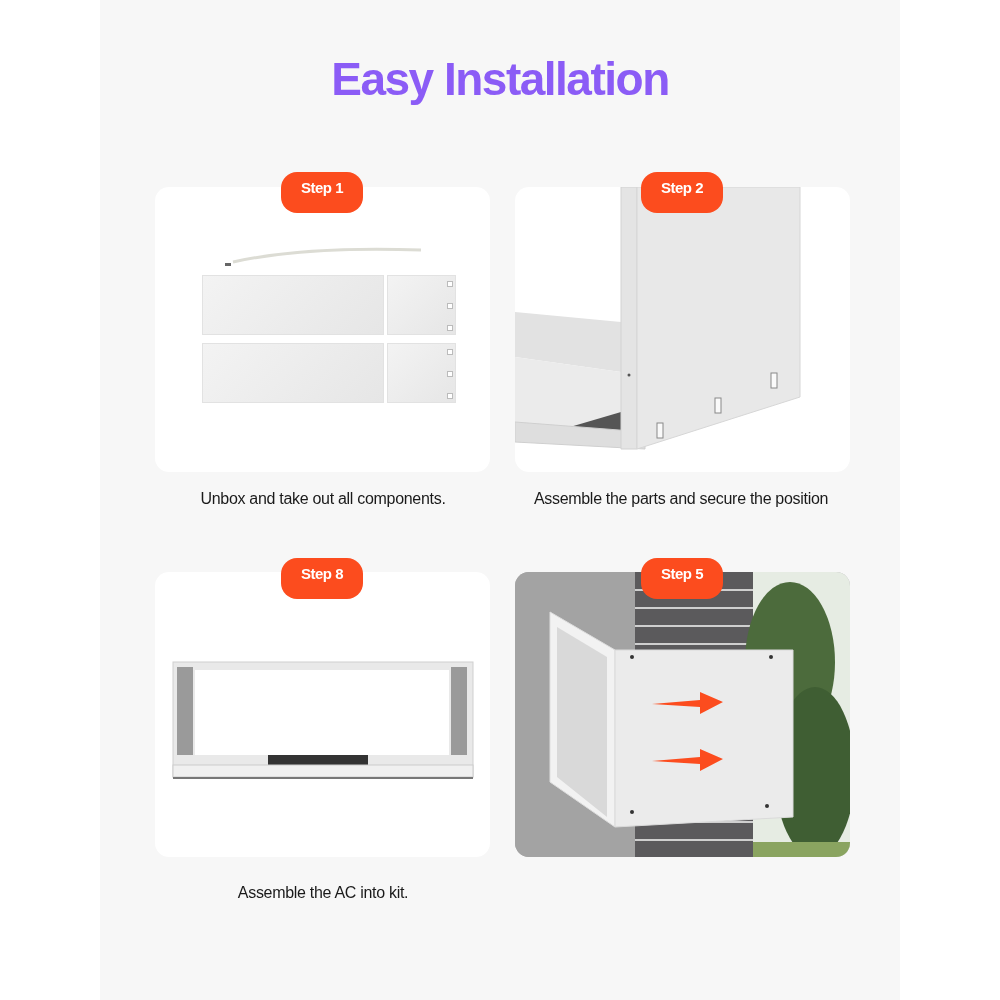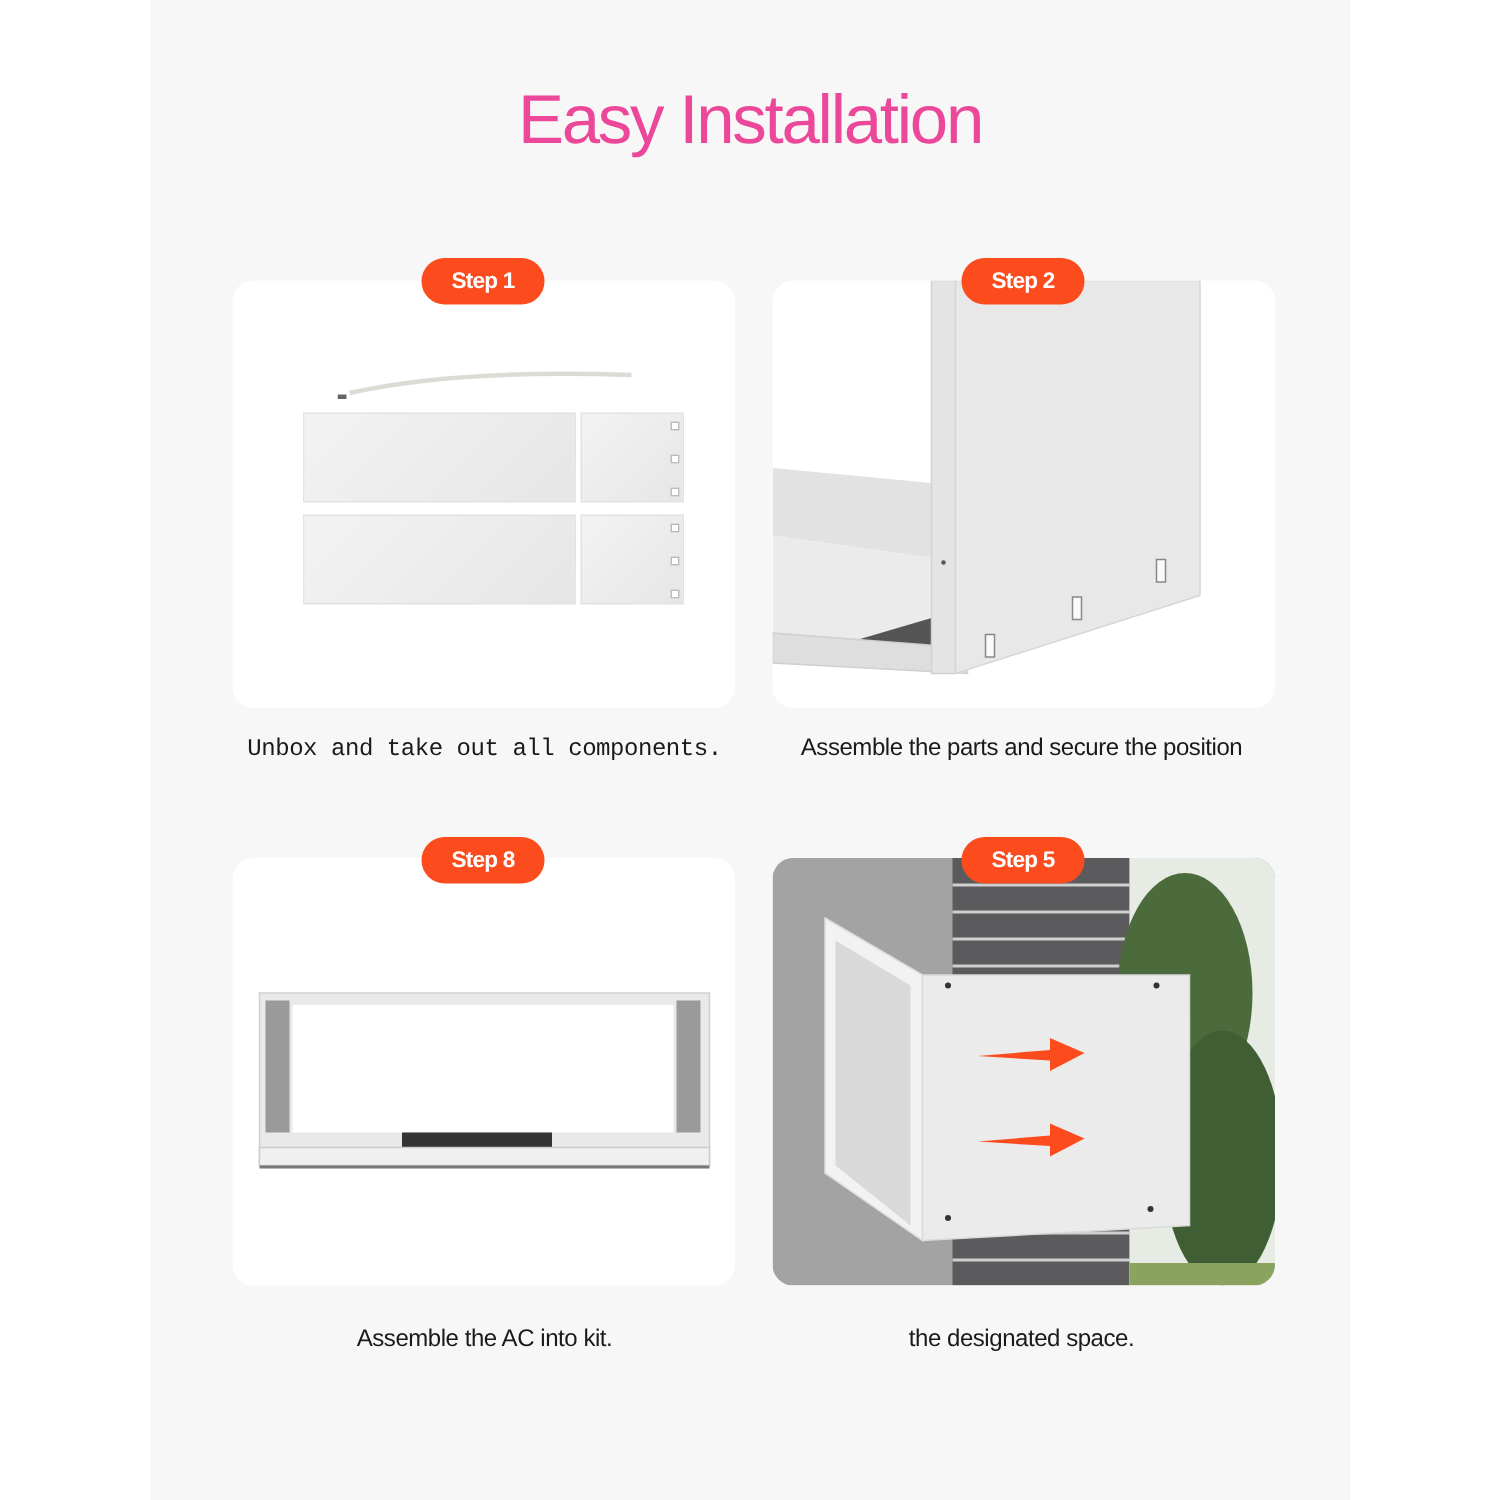--- a/index.html
+++ b/index.html
@@ -1,22 +1,22 @@
 <!DOCTYPE html>
 <html><head>
 <meta charset="utf-8">
 <style>
   html, body { margin:0; padding:0; }
   body { width:1000px; height:1000px; background:#ffffff; position:relative; overflow:hidden;
          font-family:"Liberation Sans", "DejaVu Sans", sans-serif; }
   .panel { position:absolute; left:100px; top:0; width:800px; height:1000px; background:#f7f7f7; }
   .title { position:absolute; left:0; width:1000px; top:52px; text-align:center; font-size:46px;
-           font-weight:normal; letter-spacing:-1.5px; color:#ec4899; }
+           font-weight:bold; letter-spacing:-1.5px; color:#8b5cf6; }
   .card { position:absolute; width:335px; height:285px; background:#ffffff; border-radius:14px; overflow:hidden; }
-  .badge { position:absolute; height:31px; width:82px; border-radius:16px; background:#fc4c1e; color:#fff;
+  .badge { position:absolute; height:41px; width:82px; border-radius:16px; background:#fc4c1e; color:#fff;
            font-weight:bold; font-size:15px; line-height:31px; text-align:center; letter-spacing:-0.5px; z-index:5; }
   .caption { position:absolute; width:400px; text-align:center; font-size:16px; color:#1a1a1a; line-height:26px; letter-spacing:-0.3px; }
   .sheet { position:absolute; background:linear-gradient(135deg,#f3f3f3,#e6e6e6); border:1px solid #e2e2e2; }
   .hole { position:absolute; width:4px; height:4px; border:1px solid #bbb; background:#fff; }
 </style>
 </head>
 <body>
 
 <div class="panel"></div>
 <div class="title">Easy Installation</div>
@@ -33,21 +33,21 @@
     <div class="sheet" style="left:47px;top:156px;width:180px;height:58px;"></div>
     <div class="sheet" style="left:232px;top:156px;width:67px;height:58px;"></div>
     <div class="hole" style="left:292px;top:94px"></div>
       <div class="hole" style="left:292px;top:116px"></div>
       <div class="hole" style="left:292px;top:138px"></div>
     <div class="hole" style="left:292px;top:162px"></div>
       <div class="hole" style="left:292px;top:184px"></div>
       <div class="hole" style="left:292px;top:206px"></div>
   </div>
 </div>
-<div class="caption" style="left:123px;top:486px;font-family:Liberation Mono, monospace;">Unbox and take out all components.</div>
+<div class="caption" style="left:123px;top:486px;">Unbox and take out all components.</div>
 
 <div class="card" style="left:515px;top:187px;">
   <svg width="335" height="285" style="position:absolute;left:0;top:0">
     <polygon points="0,125 106,135 106,185 0,170" fill="#e2e2e2"></polygon>
     <polygon points="0,170 106,185 106,245 0,235" fill="#ebebeb"></polygon>
     <polygon points="55,240 106,225 106,245 80,245" fill="#555"></polygon>
     <polygon points="0,235 130,245 130,262 0,255" fill="#dedede" stroke="#cfcfcf"></polygon>
     <polygon points="106,0 122,0 122,262 106,262" fill="#e4e4e4" stroke="#d2d2d2"></polygon>
     <polygon points="122,0 285,0 285,210 122,262" fill="#e8e8e8" stroke="#d6d6d6"></polygon>
     <rect x="142" y="236" width="6" height="15" fill="#fafafa" stroke="#888"></rect>
@@ -96,14 +96,13 @@
     <circle cx="117" cy="85" r="2" fill="#333"></circle>
       <circle cx="256" cy="85" r="2" fill="#333"></circle>
     <circle cx="117" cy="240" r="2" fill="#333"></circle>
       <circle cx="252" cy="234" r="2" fill="#333"></circle>
     <polygon points="137,132 185,128 185,120 208,130 185,142 185,135" fill="#fc4c1e"></polygon>
     <polygon points="137,189 185,185 185,177 208,187 185,199 185,192" fill="#fc4c1e"></polygon>
   </svg>
 </div>
 <div class="badge" style="left:641px;top:558px;">Step 5</div>
 <div class="caption" style="left:481px;top:880px;">
-  <div>the designated space.</div>
 </div>
 
 </body></html>

